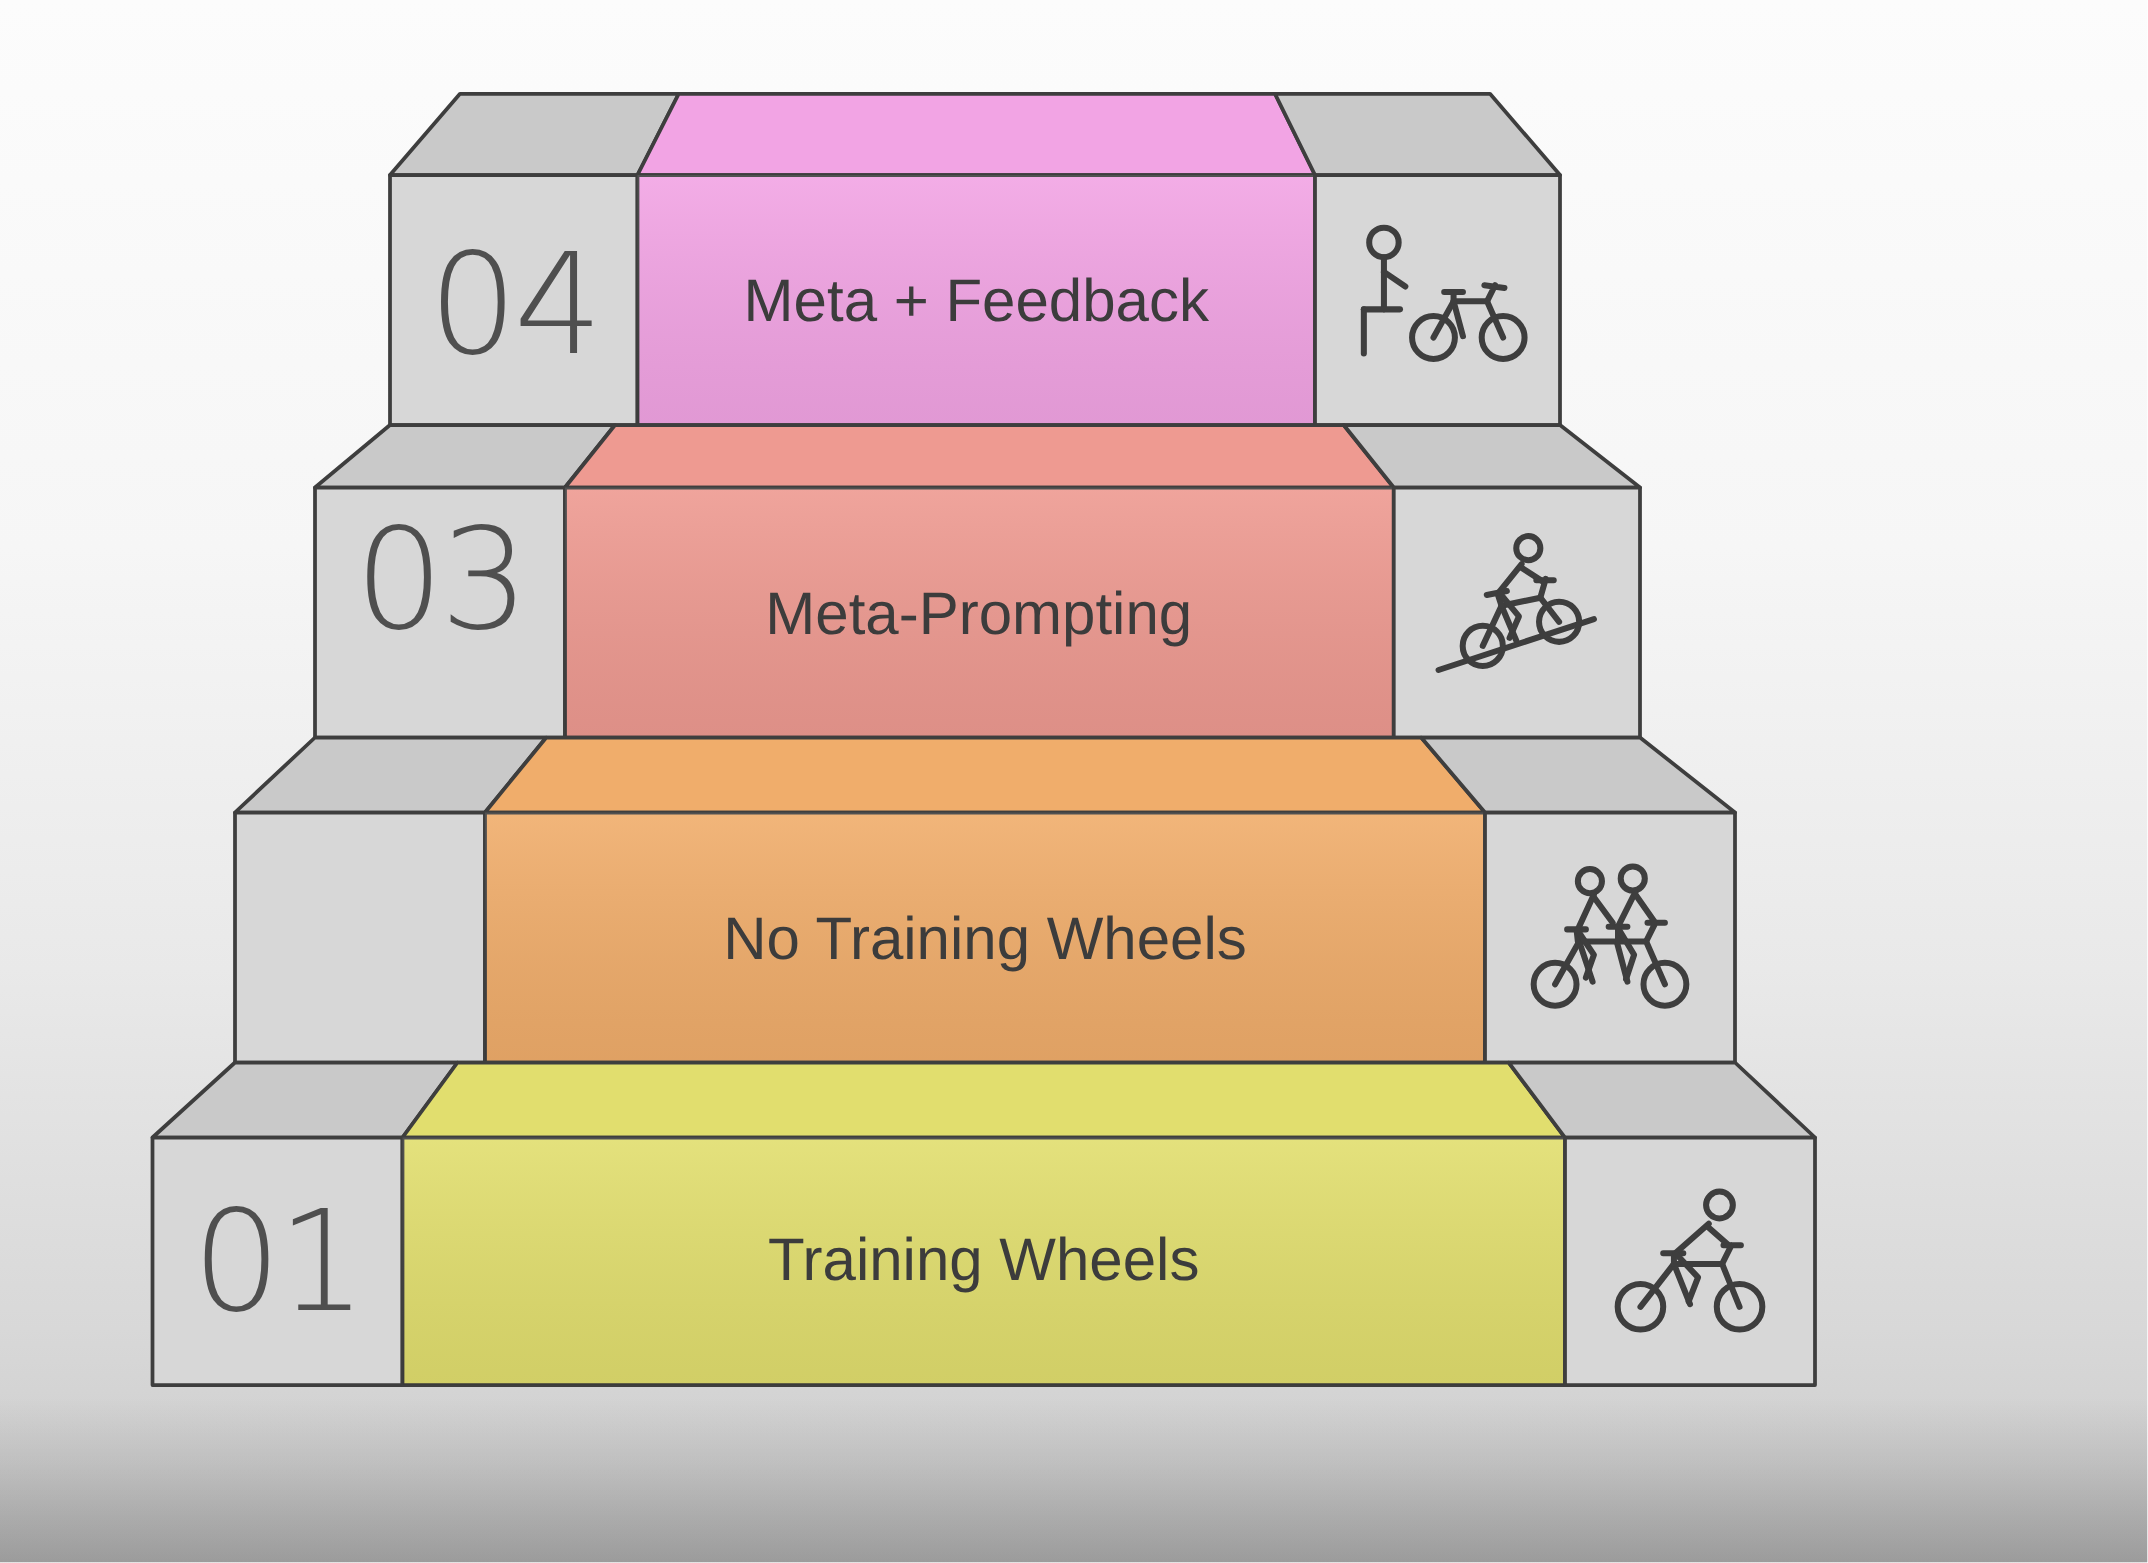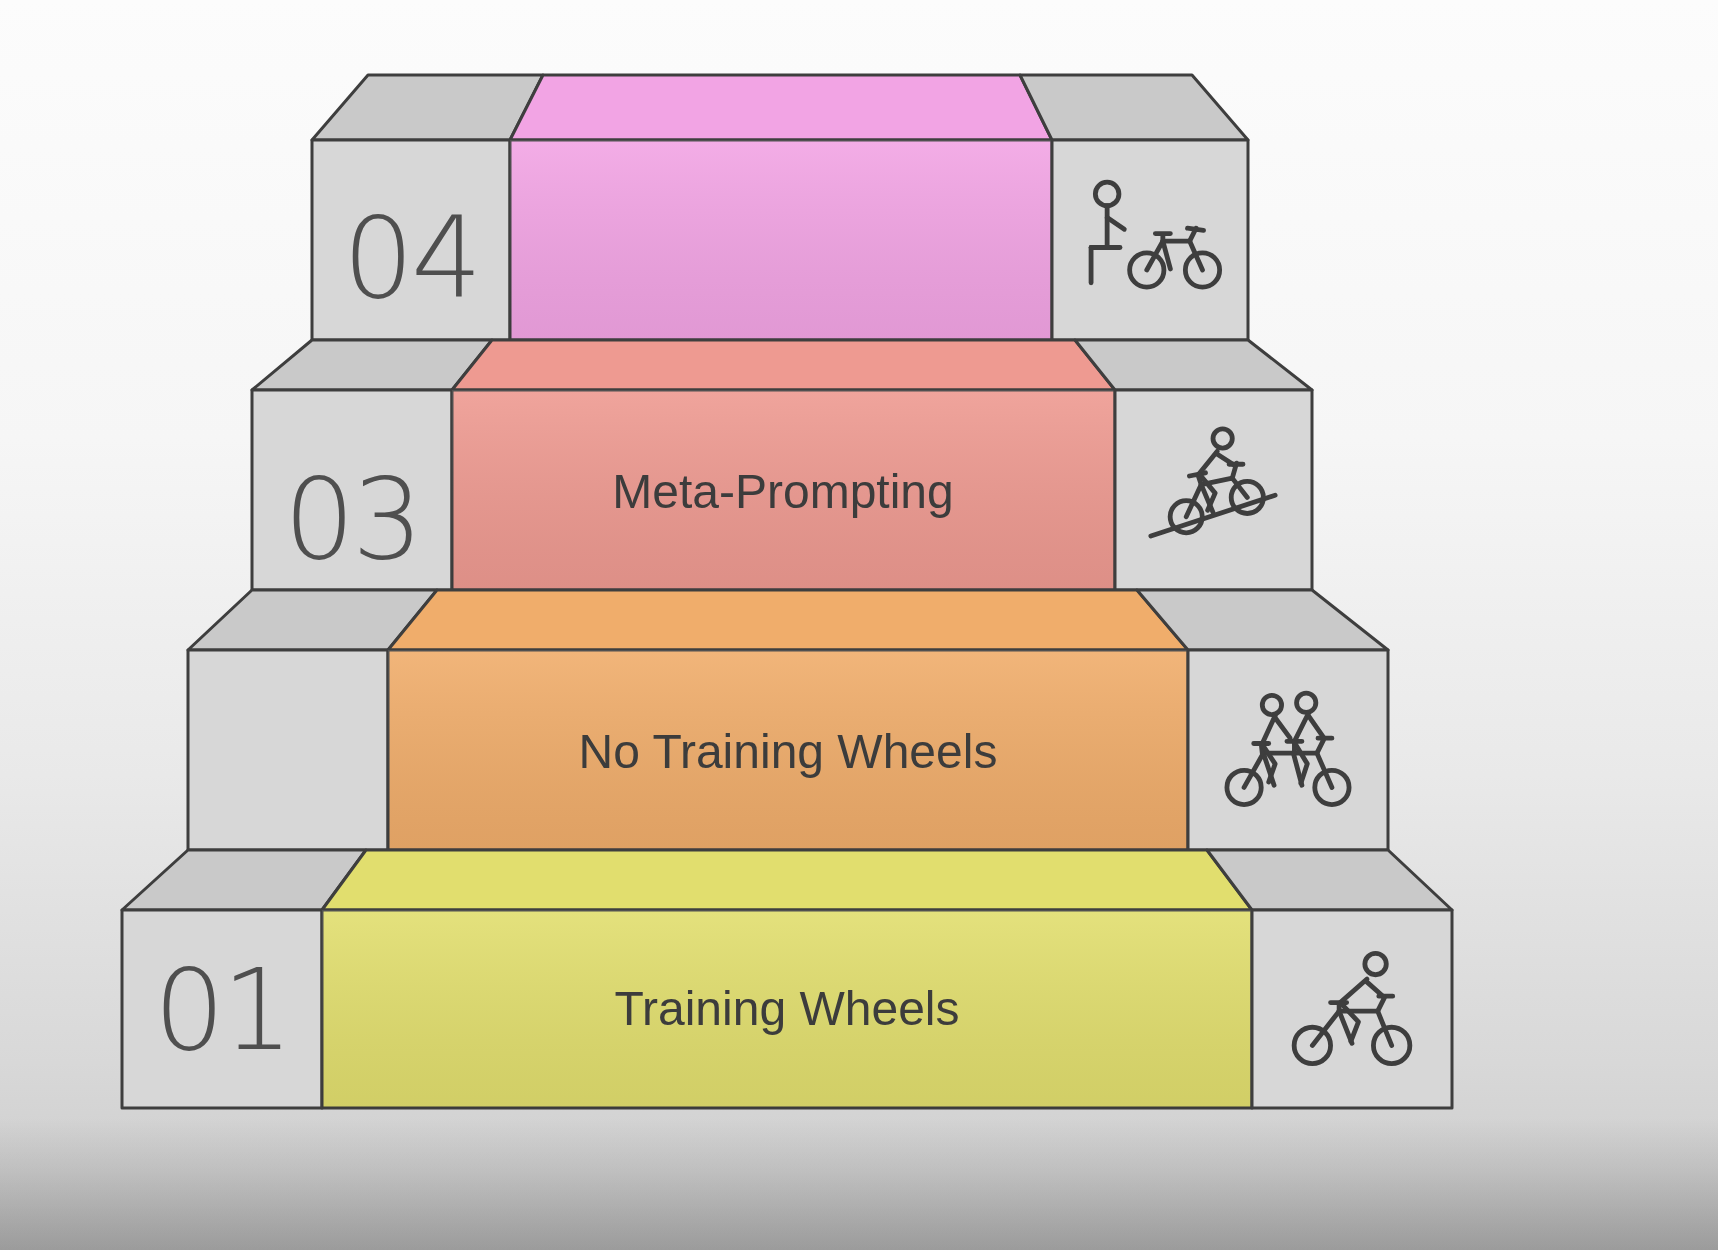--- a/index.html
+++ b/index.html
@@ -74,24 +74,25 @@
       <polygon class="face" points="188,850 366,850 322,910 122,910" fill="#c9c9c9"></polygon>
       <polygon class="face" points="366,850 1207,850 1252,910 322,910" fill="#e1de6e"></polygon>
       <polygon class="face" points="1207,850 1388,850 1452,910 1252,910" fill="#c9c9c9"></polygon>
       <rect class="face" x="122" y="910" width="200" height="198" fill="#d7d7d7"></rect>
       <rect class="face" x="322" y="910" width="930" height="198" fill="#e1de6e"></rect>
       <rect class="sheen" x="322" y="910" width="930" height="198" fill="url(#sheen)"></rect>
       <rect class="face" x="1252" y="910" width="200" height="198" fill="#d7d7d7"></rect>
     </g>
   </svg>
 
-  <div class="num" style="left:411px;top:258px">04</div>
-  <div class="num" style="left:352px;top:519px">03</div>
+  <div class="num" style="left:411px;top:244px">04</div>
+  <div class="num" style="left:352px;top:464px">03</div>
   <div class="num" style="left:222px;top:1010px">01</div>
 
+  <div class="lbl" style="left:781px;top:242px">Meta + Feedback</div>
   <div class="lbl" style="left:788px;top:752px">No Training Wheels</div>
   <div class="lbl" style="left:783px;top:492px">Meta-Prompting</div>
   <div class="lbl" style="left:787px;top:1009px">Training Wheels</div>
 
   <div class="icon" style="left:1150px;top:240px">
     <svg viewBox="0 0 140 140">
       <circle cx="30" cy="27" r="11"></circle>
       <path d="M30 38 L30 77"></path>
       <path d="M30 49 L46 60"></path>
       <path d="M15 77 L15 110"></path>

